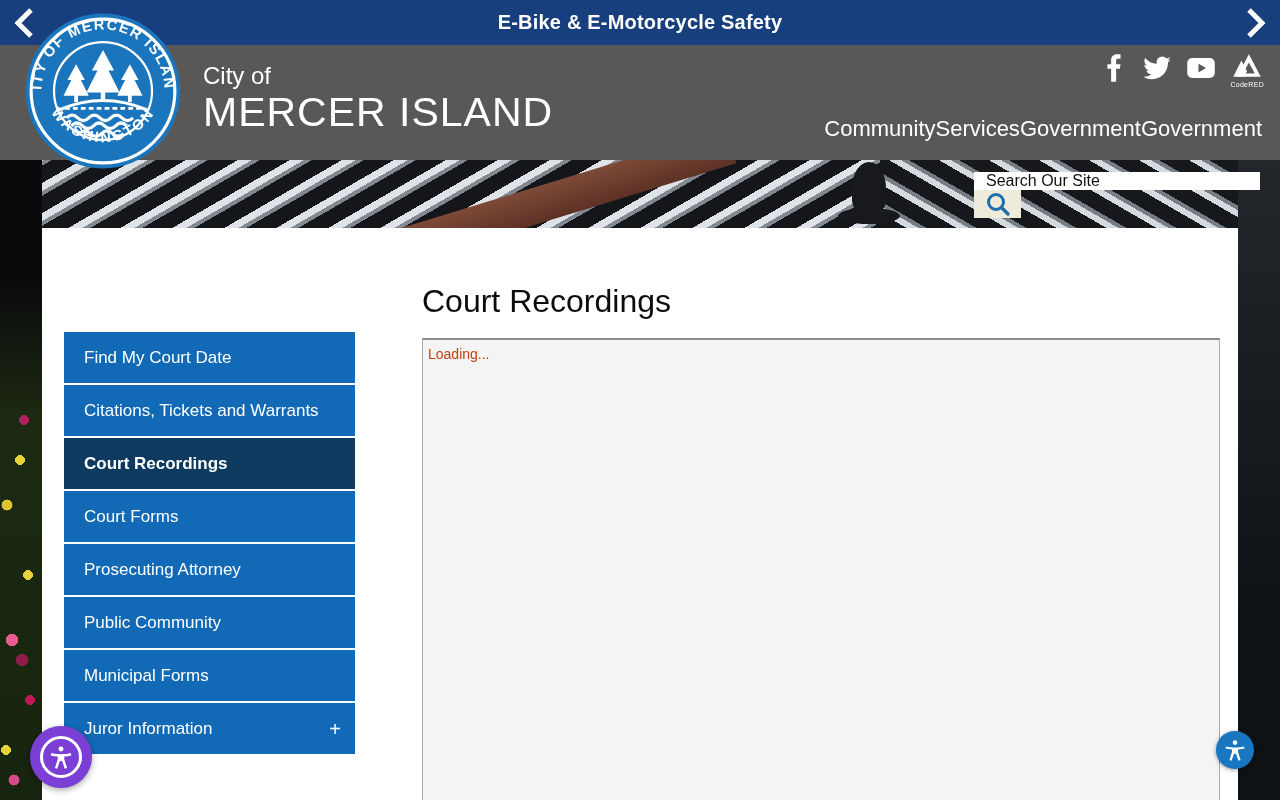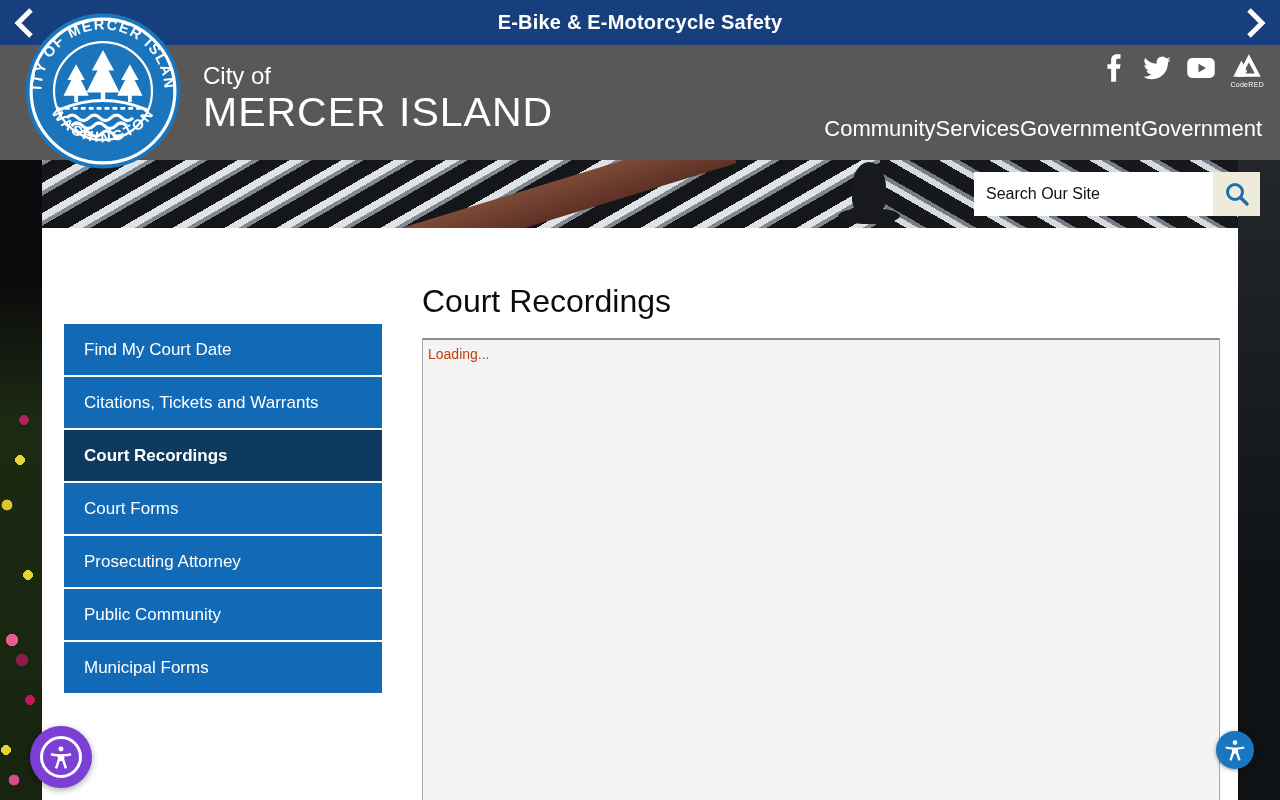--- a/index.html
+++ b/index.html
@@ -48,33 +48,33 @@
         radial-gradient(circle 8px at 30px 540px,#c2185b 60%,transparent 62%),
         radial-gradient(circle 8px at 6px 590px,#e8d23a 60%,transparent 62%),
         radial-gradient(circle 10px at 22px 500px,#8e1c4a 60%,transparent 62%),
         radial-gradient(circle 9px at 14px 620px,#d84a8a 60%,transparent 62%),
         radial-gradient(circle 8px at 24px 260px,#b0225f 60%,transparent 62%),
         linear-gradient(180deg,#0a0a0c 0 120px,#1d2a12 260px,#17240f 100%); }
   .rightedge { position:absolute; top:0; right:0; width:42px; height:640px;
       background:linear-gradient(180deg,#23262b,#0f1215 70%); }
 
   
-  .searchbar { position:absolute; top:172px; right:20px; width:286px; height:44px; display:flex; z-index:5; }
+  .searchbar { position:absolute; top:172px; right:20px; width:286px; height:44px; display:flex; z-index:5;flex-direction:column; }
   .search-input { flex:1; border:none; outline:none; padding:0 12px; font-size:16px;
       font-family:"Liberation Sans",sans-serif; color:#111; background:#fff; }
   .search-input::placeholder { color:#111; opacity:1; }
   .search-btn { width:47px; height:44px; background:#EFEBDB; border:none; cursor:pointer;
       display:flex; align-items:center; justify-content:center; }
 
   
   .content { position:absolute; top:228px; left:42px; width:1196px; height:572px; background:#fff;
       z-index:3; overflow:hidden; }
   .page-title { position:absolute; left:22px; top:22px; font-size:36px; font-weight:500; color:#0c0c0c; }
 
-  .side-menu { position:absolute; left:22px; top:96px; width:318px; list-style:none; }
+  .side-menu { position:absolute; left:22px; top:104px; width:291px; list-style:none; }
   .side-item { background:#1269B5; color:#fff; font-size:17px; font-weight:500; line-height:21px;
       padding:15px 20px; margin-bottom:2px; cursor:pointer; position:relative; }
   .side-item.active { background:#0D3A5E; font-weight:bold; }
   .side-item .plus { position:absolute; right:14px; top:50%; transform:translateY(-50%);
       font-size:20px; font-weight:300; }
 
   .main-col { position:absolute; left:380px; top:0; width:798px; height:572px; }
   .section-heading { position:absolute; left:0; top:55px; font-size:32px; font-weight:500; color:#0c0c0c; }
   .loading-frame { position:absolute; left:0; top:110px; width:798px; height:700px;
       background:#F4F4F4; border:1px solid #A9A9A9; border-top:2px solid #8E8E8E; }
@@ -189,20 +189,21 @@
 
 <div class="content">
   <ul class="side-menu">
       <li class="side-item"><span class="side-label">Find My Court Date</span></li>
       <li class="side-item"><span class="side-label">Citations, Tickets and Warrants</span></li>
       <li class="side-item active"><span class="side-label">Court Recordings</span></li>
       <li class="side-item"><span class="side-label">Court Forms</span></li>
       <li class="side-item"><span class="side-label">Prosecuting Attorney</span></li>
       <li class="side-item"><span class="side-label">Public Community</span></li>
       <li class="side-item"><span class="side-label">Municipal Forms</span></li>
+      <li class="side-item"><span class="side-label">Juror Information</span><span class="plus">+</span></li>
     </ul>
   <div class="main-col">
     <h2 class="section-heading">Court Recordings</h2>
     <div class="loading-frame">
       <div class="loading-text">Loading...</div>
     </div>
   </div>
 </div>
 
 <div class="a11y-purple">

